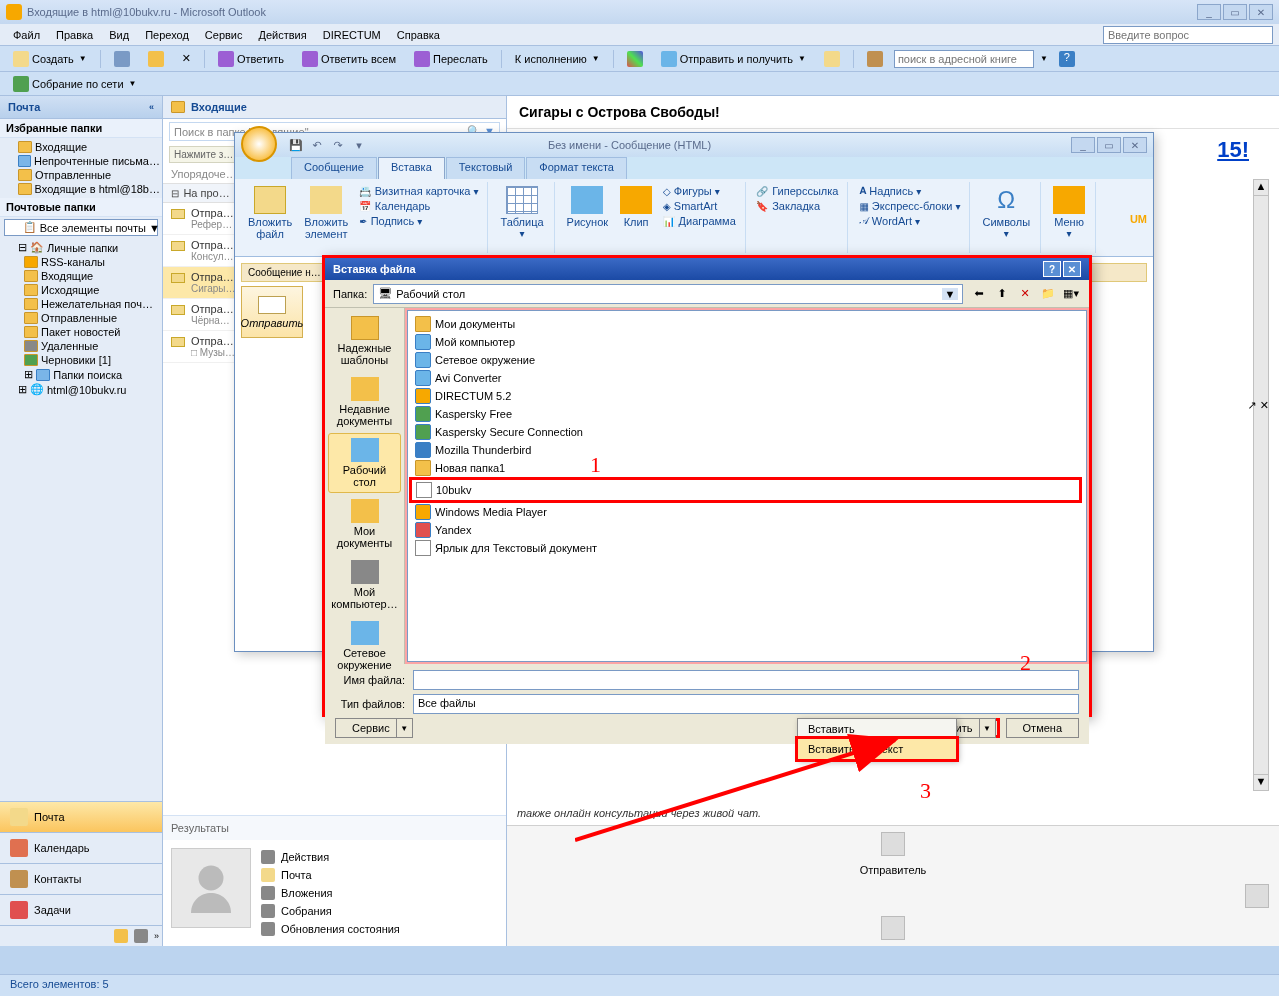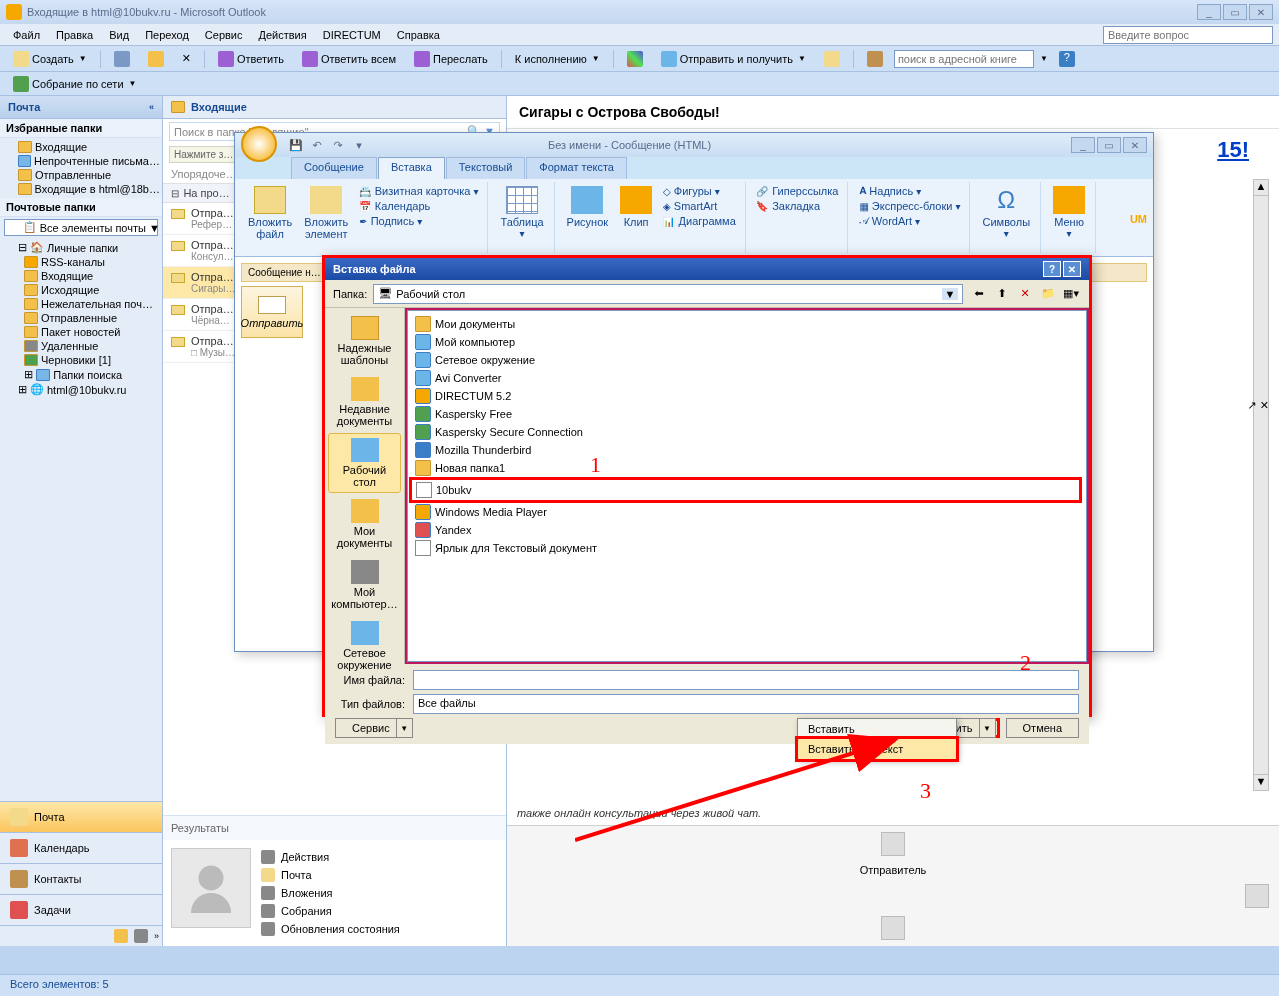--- a/index.html
+++ b/index.html
@@ -74,21 +74,21 @@
 .rbig { display:flex; flex-direction:column; align-items:center; cursor:pointer; padding:2px 4px; font-size:10px; color:#154a93; text-align:center; }
 .rbig .ri { width:32px; height:28px; display:inline-block; margin-bottom:2px; }
 .rsmall { padding:1px 3px; font-size:10px; color:#154a93; cursor:pointer; display:flex; align-items:center; gap:3px; white-space:nowrap; }
 .rrow { display:flex; flex-direction:column; gap:1px; }
 .cbody { background:#fff; height:calc(100% - 124px); padding:6px; }
 .msgbar { background:#f5e8c8; border:1px solid #e0c878; padding:3px 6px; font-size:10px; margin-bottom:4px; }
 .sendbtn { float:left; width:62px; height:52px; background:linear-gradient(#fdf5e0,#fce4a8); border:1px solid #d4b050; display:flex; flex-direction:column; align-items:center; justify-content:center; cursor:pointer; margin-right:6px;font-style:italic; }
 .sendbtn .senv { width:28px; height:18px; background:#fff; border:1px solid #bca050; margin-bottom:3px; }
 
 
-.filedlg { position:absolute; left:322px; top:255px; width:770px; height:462px; background:#be185d; border:3px solid red; box-shadow:3px 3px 12px rgba(0,0,0,.3); }
+.filedlg { position:absolute; left:322px; top:255px; width:770px; height:462px; background:#fca5a5; border:3px solid red; box-shadow:3px 3px 12px rgba(0,0,0,.3); }
 .fdtitle { height:22px; background:linear-gradient(#3b6ac5,#1b4aa5); color:#fff; padding:3px 8px; font-weight:bold; display:flex; align-items:center; }
 .fdtitle .fdc { margin-left:auto; display:flex; gap:2px; }
 .fdtitle .fdc span { width:18px; height:16px; background:#5a8fd4; border:1px solid #fff; display:inline-flex; align-items:center; justify-content:center; cursor:pointer; font-size:10px; }
 .fdbar { height:28px; background:#ece9d8; display:flex; align-items:center; padding:3px 8px; gap:6px; border-bottom:1px solid #c0c0b0; }
 .fdcombo { flex:1; height:20px; background:#fff; border:1px solid #7a9ac5; padding:1px 4px; display:flex; align-items:center; gap:4px; }
 .fdcombo .dd { margin-left:auto; width:16px; background:#d4e2f4; text-align:center; cursor:pointer; }
 .fdicons { display:flex; gap:3px; }
 .fdicons span { width:20px; height:20px; display:inline-flex; align-items:center; justify-content:center; cursor:pointer; border:1px solid transparent; }
 .fdbody { display:flex; height:356px; }
 .fdside { width:80px; background:#ece9d8; border-right:1px solid #c0c0b0; padding:3px; }

